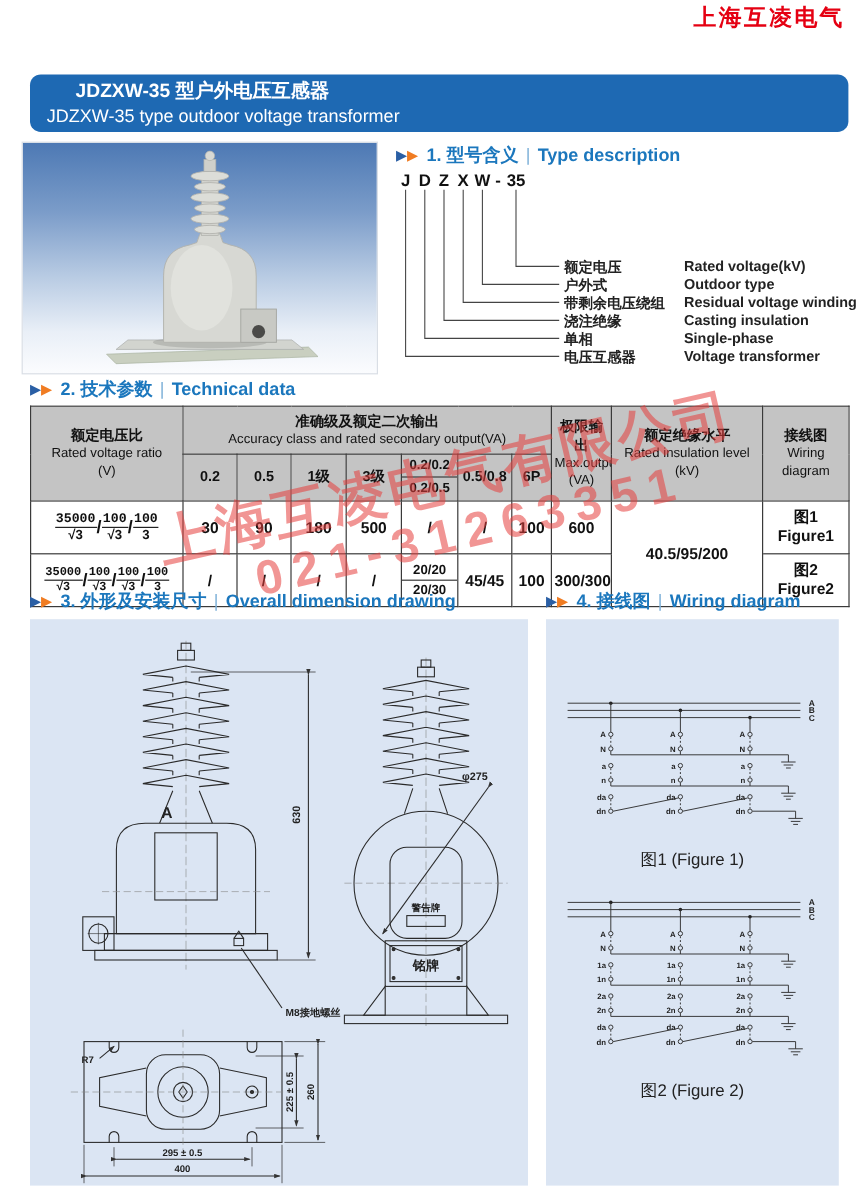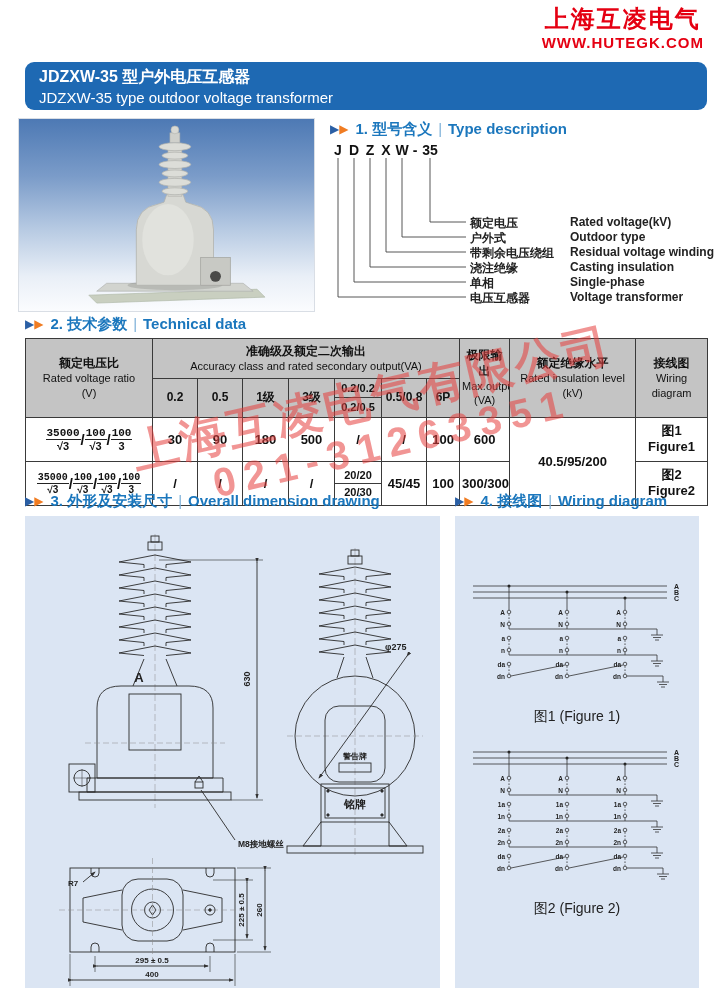--- a/index.html
+++ b/index.html
@@ -1,27 +1,27 @@
 <!DOCTYPE html>
 <html><head>
 <meta charset="utf-8">
 <style>
   html,body{margin:0;padding:0;background:#888;}
   .page{position:relative;width:720px;height:1001px;margin:0 auto;background:#ffffff;
         font-family:"Liberation Sans",sans-serif;overflow:hidden;}
 
   
   .logo{position:absolute;top:6px;right:16px;text-align:center;color:#e50012;}
-  .logo .cn{font-size:24px;font-weight:bold;letter-spacing:2px;line-height:1.1;}
+  .logo .cn{font-size:19px;font-weight:bold;letter-spacing:2px;line-height:1.1;}
   .logo .url{font-size:15px;font-weight:bold;letter-spacing:1px;margin-top:2px;}
 
   
   .titlebar{position:absolute;left:25px;top:62px;width:682px;height:48px;background:#1e69b3;
             border-radius:9px;color:#fff;padding:4px 0 0 14px;box-sizing:border-box;}
-  .titlebar .t1{font-size:16px;font-weight:bold;line-height:22px;}
+  .titlebar .t1{font-size:16px;font-weight:bold;line-height:22px;margin-left:24px;}
   .titlebar .t2{font-size:15px;line-height:20px;}
 
   
   .photo{position:absolute;left:18px;top:118px;width:297px;height:194px;border:1px solid #d9dee5;
          box-sizing:border-box;
          background:linear-gradient(180deg,#4d79b4 0%,#7b9cc9 30%,#b8cbe3 58%,#e9eff7 82%,#fbfcfe 100%);}
 
   
   .sec{position:absolute;white-space:nowrap;color:#1b77bd;font-size:15px;}
   .sec .arr{font-size:12px;vertical-align:1px;}
@@ -74,21 +74,20 @@
 
   svg text{font-family:"Liberation Sans",sans-serif;}
 </style>
 </head>
 <body>
 
 <div class="page">
 
   <div class="logo">
     <div class="cn">上海互凌电气</div>
-    <div class="url">WWW.HUTEGK.COM</div>
   </div>
 
   <div class="titlebar">
     <div class="t1">JDZXW-35 型户外电压互感器</div>
     <div class="t2">JDZXW-35 type outdoor voltage transformer</div>
   </div>
 
   <div class="photo">
     <svg width="295" height="192" viewBox="0 0 297 194">
       <polygon points="70,178 240,172 248,180 78,186" fill="#c9cfc0" stroke="#a9b3a0" stroke-width="0.6"></polygon>

